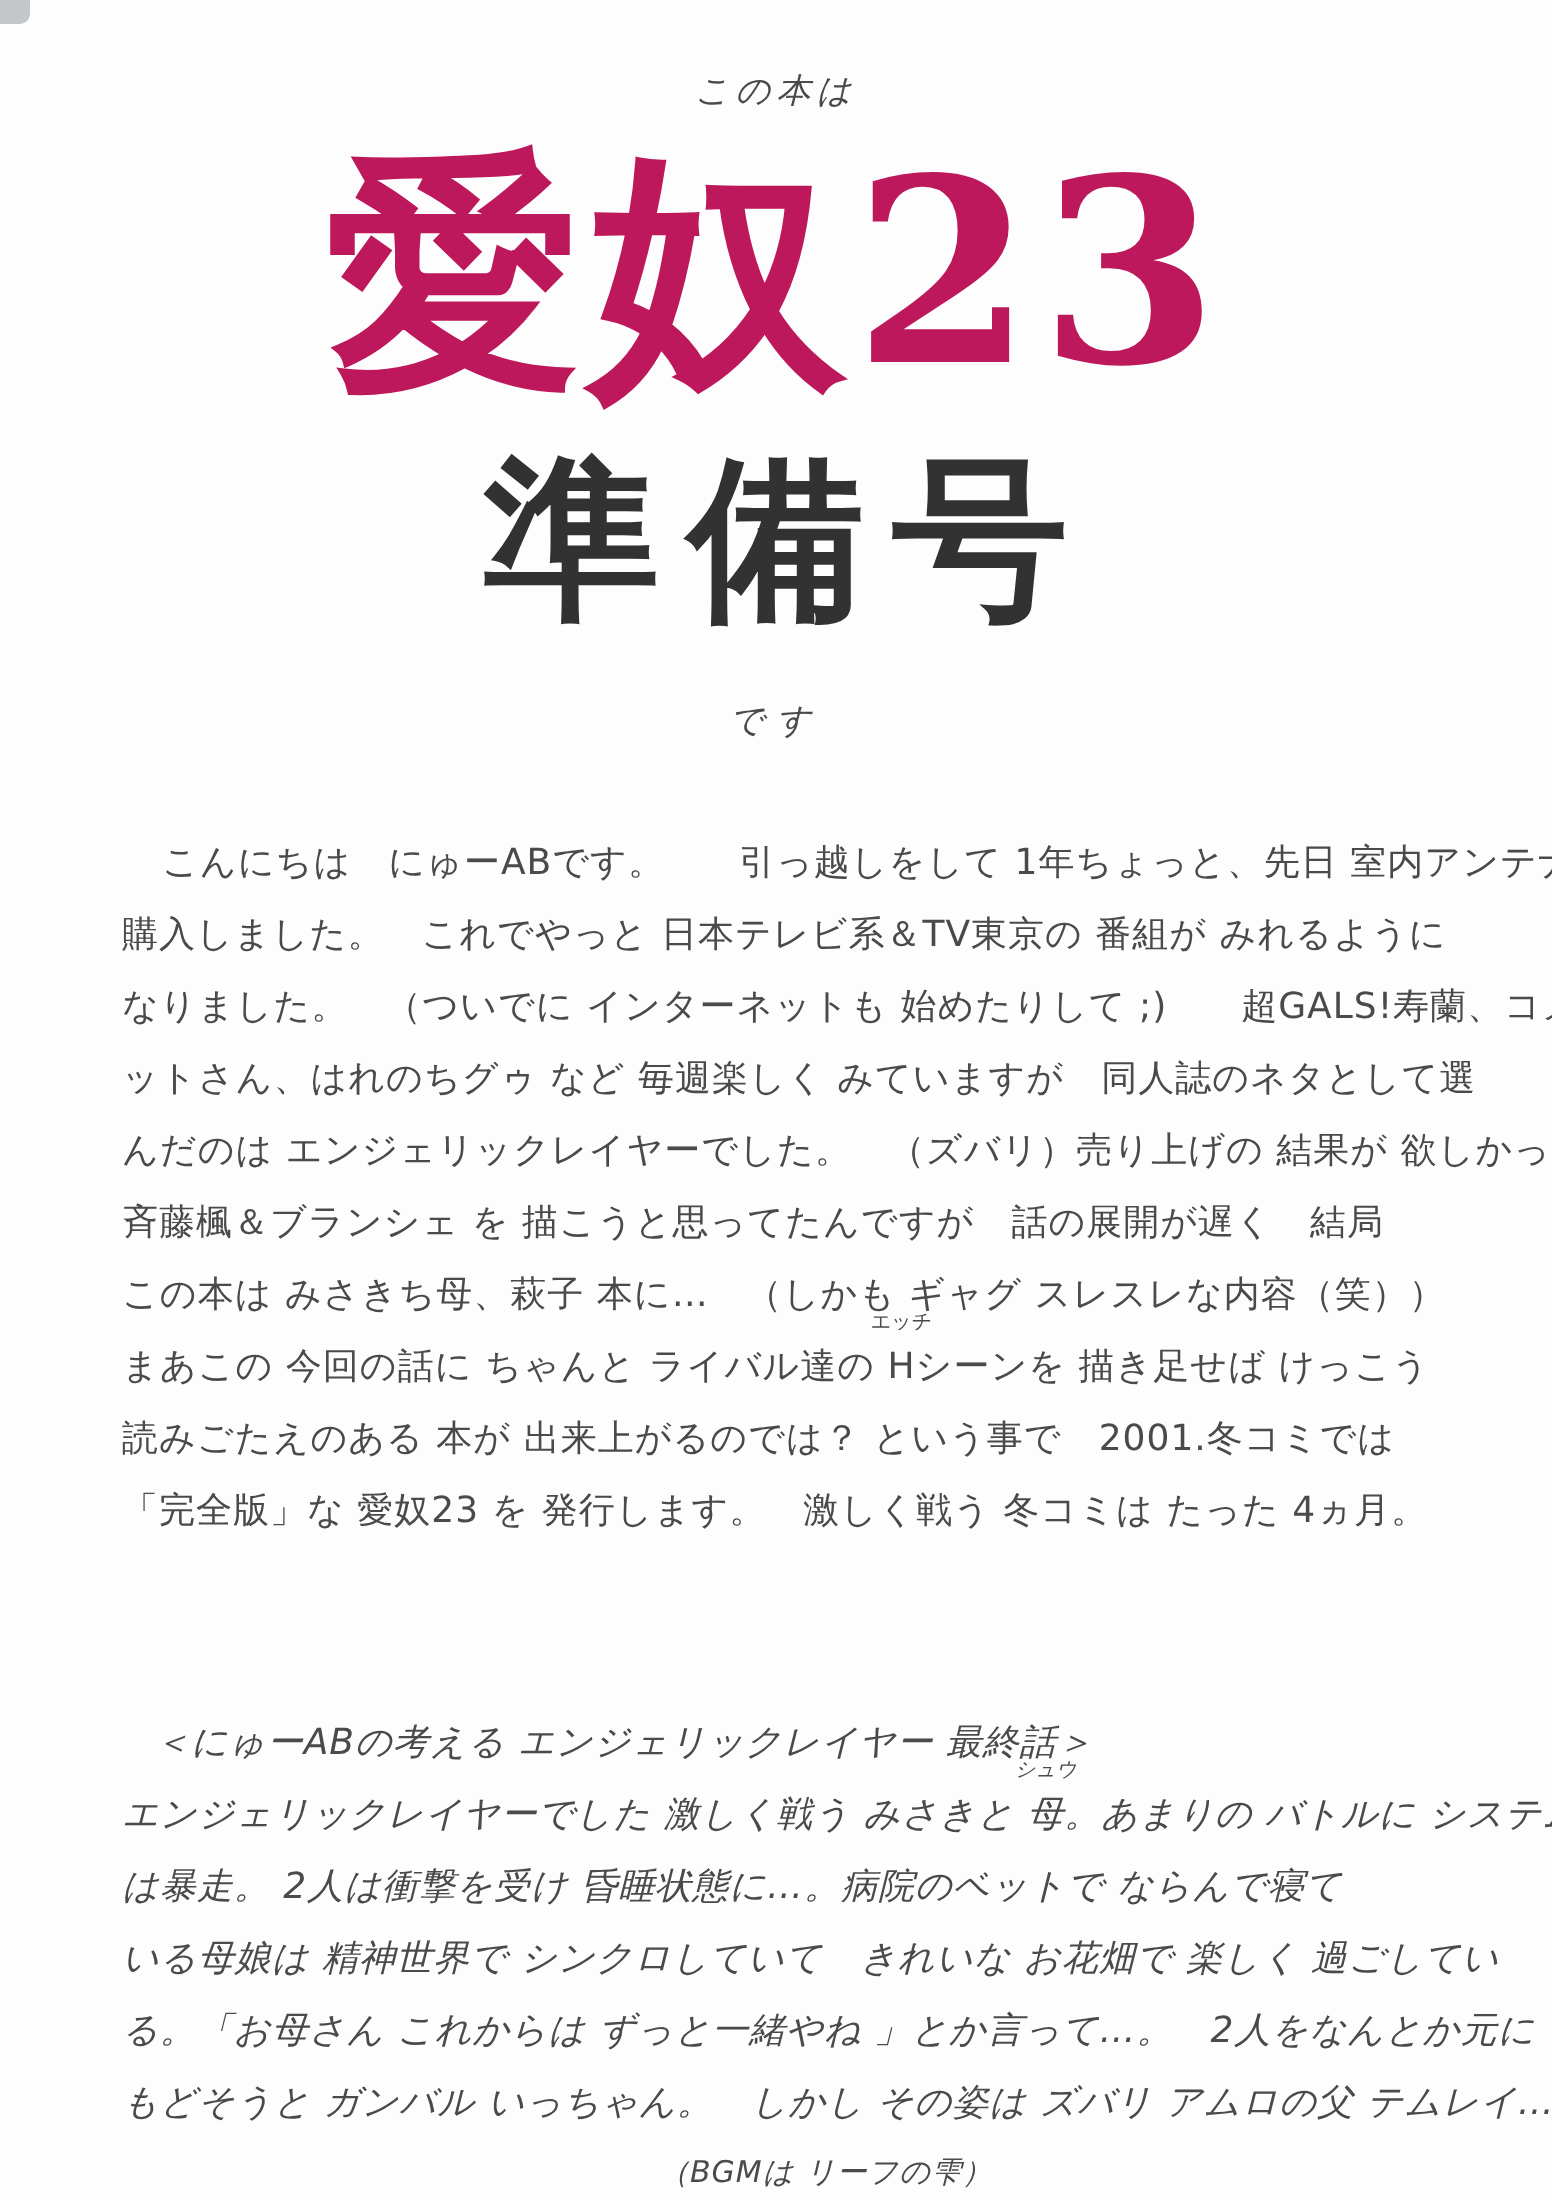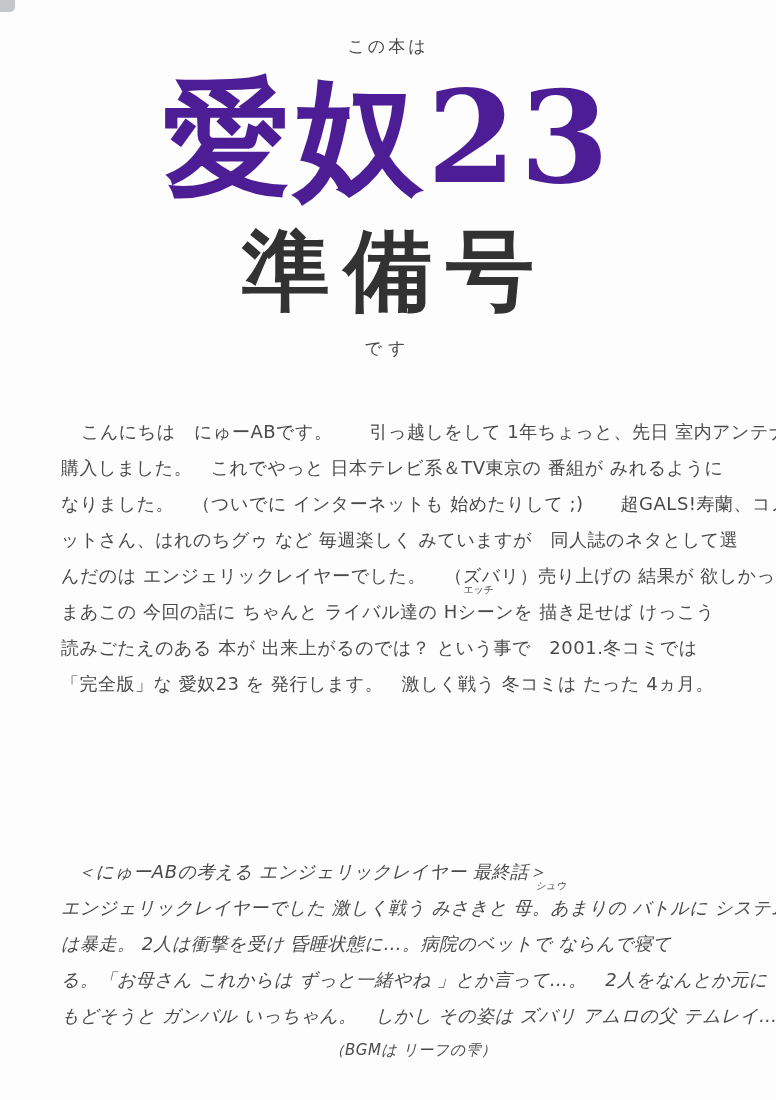--- a/index.html
+++ b/index.html
@@ -31,42 +31,43 @@
     top: 36px;
     left: 0;
     width: 100%;
     text-align: center;
   }
   .caption {
     font-size: 17px;
     letter-spacing: 3px;
     color: #4a4a4a;
     line-height: 20px;
+    font-style: italic;
   }
   .book-title {
     margin: 2px 0 0 0;
     font-family: "DejaVu Serif", serif;
     font-weight: bold;
     font-size: 128px;
     line-height: 158px;
     letter-spacing: 4px;
-    color: #4c1d95;
+    color: #be185d;
   }
   .book-subtitle {
     margin: 6px 0 0 0;
     font-family: Liberation Serif, serif;
     font-weight: bold;
     font-size: 88px;
     line-height: 100px;
     letter-spacing: 14px;
     color: #323232;
     text-indent: 14px; 
   }
   .caption.bottom {
-    margin-top: 16px;
+    margin-top: 29px;
     letter-spacing: 6px;
   }
   
   .para {
     position: absolute;
     left: 61px;
     width: 700px;
   }
   .para-1 { top: 414px; }
   .para-2 { top: 854px; font-style: italic; }
@@ -88,21 +89,20 @@
   .rubywrap .rt {
     position: absolute;
     top: -9px;
     left: 50%;
     transform: translateX(-50%);
     font-size: 10px;
     line-height: 10px;
     letter-spacing: 0;
     white-space: nowrap;
     color: #4a4a4a;
-    margin-left: 28px;
   }
   .line.bgm {
     font-size: 15px;
     height: 32px;
     line-height: 32px;
     padding-left: 4px;
     text-align: center;
   }
 </style>
 </head>
@@ -118,27 +118,30 @@
     <h2 class="book-subtitle">準備号</h2>
     <div class="caption bottom">です</div>
   </div>
 
   <section class="para para-1">
     <p class="line indent">こんにちは　にゅーABです。　　引っ越しをして 1年ちょっと、先日 室内アンテナを</p>
     <p class="line">購入しました。　これでやっと 日本テレビ系＆TV東京の 番組が みれるように</p>
     <p class="line">なりました。　（ついでに インターネットも 始めたりして ;)　　超GALS!寿蘭、コメ</p>
     <p class="line">ットさん、はれのちグゥ など 毎週楽しく みていますが　同人誌のネタとして選</p>
     <p class="line">んだのは エンジェリックレイヤーでした。　（ズバリ）売り上げの 結果が 欲しかった;)</p>
+    <p class="line">斉藤楓＆ブランシェ を 描こうと思ってたんですが　話の展開が遅く　結局</p>
+    <p class="line">この本は みさきち母、萩子 本に…　（しかも ギャグ スレスレな内容（笑））</p>
     <p class="line"><span>まあこの 今回の話に ちゃんと ライバル達の </span><span class="rubywrap"><span class="rb">H</span><span class="rt">エッチ</span></span><span>シーンを 描き足せば けっこう</span></p>
     <p class="line">読みごたえのある 本が 出来上がるのでは？ という事で　2001.冬コミでは</p>
     <p class="line">「完全版」な 愛奴23 を 発行します。　激しく戦う 冬コミは たった 4ヵ月。</p>
   </section>
 
   <section class="para para-2">
     <p class="line heading-indent">＜にゅーABの考える エンジェリックレイヤー 最終話＞</p>
     <p class="line"><span>エンジェリックレイヤーでした 激しく戦う みさきと </span><span class="rubywrap"><span class="rb">母</span><span class="rt">シュウ</span></span><span>。あまりの バトルに システム</span></p>
     <p class="line">は暴走。 2人は衝撃を受け 昏睡状態に…。病院のベットで ならんで寝て</p>
+    <p class="line">いる母娘は 精神世界で シンクロしていて　きれいな お花畑で 楽しく 過ごしてい</p>
     <p class="line">る。「お母さん これからは ずっと一緒やね 」とか言って…。　2人をなんとか元に</p>
     <p class="line">もどそうと ガンバル いっちゃん。　しかし その姿は ズバリ アムロの父 テムレイ…。</p>
     <p class="line bgm">（BGMは リーフの雫）</p>
   </section>
 
 </div>
 
 </body></html>

